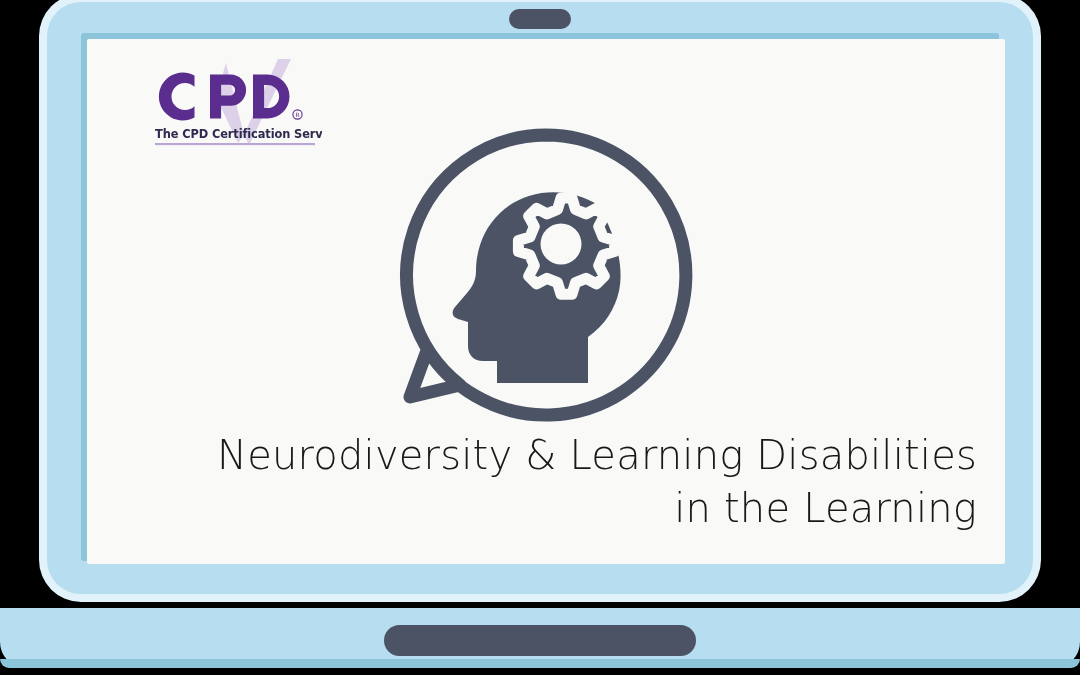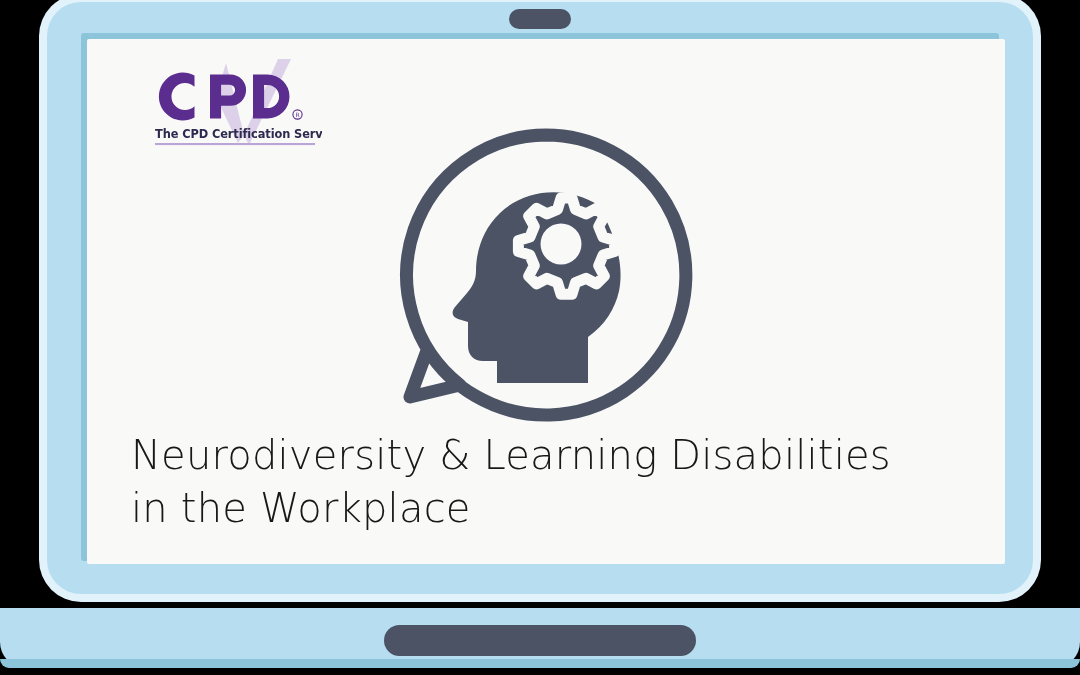--- a/index.html
+++ b/index.html
@@ -93,21 +93,21 @@
     height: 296px;
   }
   #hero-icon svg { display: block; width: 296px; height: 296px; }
 
   
   #slide-title {
     position: absolute;
     left: 16px;
     right: 0;
     top: 390px;
-    text-align: left;
+    text-align: right;
     color: #181818;
     font-family: "DejaVu Sans", "Liberation Sans", sans-serif;
     font-size: 40px;
     font-weight: 300;
     line-height: 1.33;
     letter-spacing: 0.2px;
     padding: 0 28px;
   }
   #slide-title .tline { display: block; white-space: nowrap; }
   #slide-title .tline.l1 { font-size: 40px; }
@@ -229,21 +229,21 @@
                      l 11.5 -3.5 l 4.4 -10.6 l -5.6 -10.4 l 7.8 -7.8
                      l 10.4 5.6 l 10.6 -4.4 l 3.5 -11.5 Z" fill="none" stroke="#f9f9f8" stroke-width="11" stroke-linejoin="round"></path>
 
             <circle cx="0" cy="0" r="20.5" fill="#f9f9f8"></circle>
           </g>
         </svg>
       </div>
 
       <div id="slide-title">
         <span class="tline l1">Neurodiversity &amp; Learning Disabilities</span>
-        <span class="tline l2">in the Workplace</span>
+        <span class="tline l2">in the Learning</span>
       </div>
 
     </div>
   </div>
 
   <div id="laptop-base">
     <div id="trackpad-notch"></div>
     <div id="base-foot"></div>
   </div>
 

